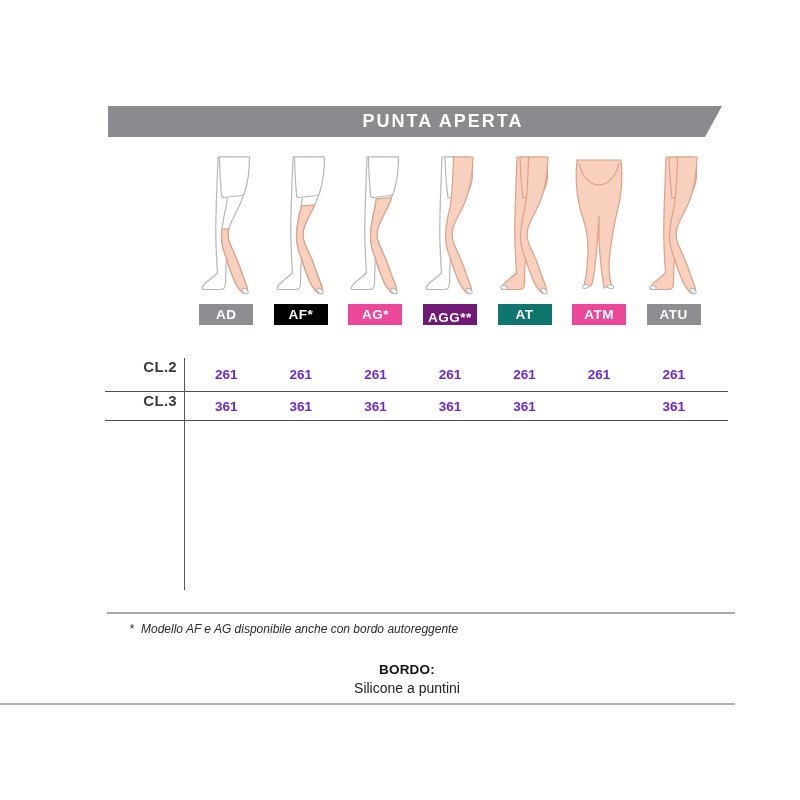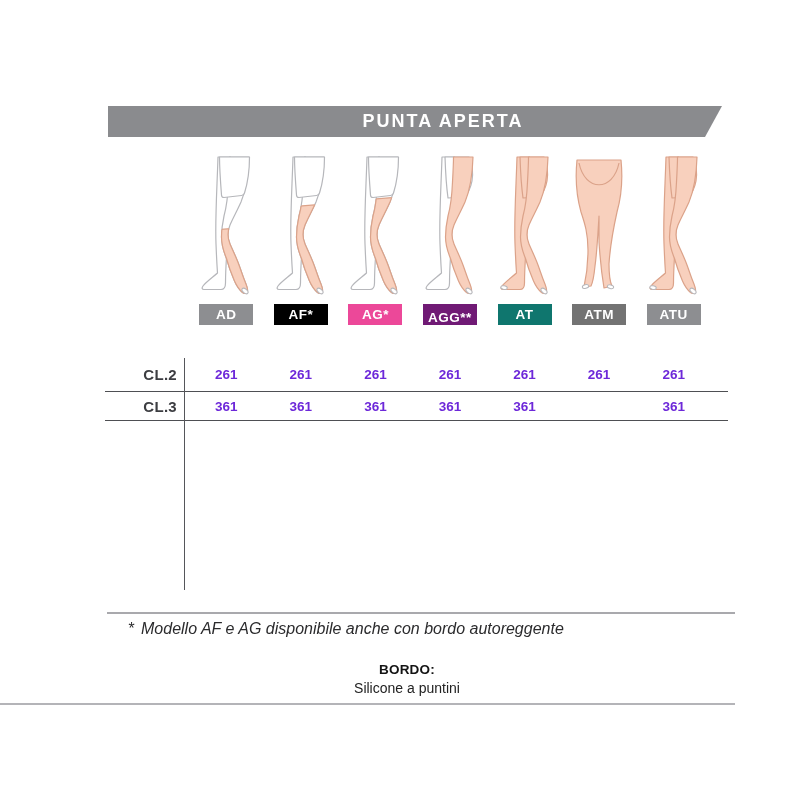--- a/index.html
+++ b/index.html
@@ -16,33 +16,33 @@
   
   .models-row{position:absolute;left:189px;top:154px;width:522px;display:flex;}
   .model-column{width:74.57px;display:flex;flex-direction:column;align-items:center;}
   .model-figure{width:70px;height:142px;display:block;}
   .model-label-box{margin-top:8px;min-width:54px;height:21px;box-sizing:border-box;
           display:flex;align-items:center;justify-content:center;
           color:#fff;font-weight:bold;font-size:13.5px;letter-spacing:0.5px;}
 
   
   .spec-table{position:absolute;left:105px;top:358px;width:623px;}
-  .t-row{display:flex;align-items:center;}
+  .t-row{display:flex;}
   .t-row.b{border-bottom:1px solid #4e4f53;}
   .r1{height:33px;}  .r2{height:28px;}  .r3{height:40px;}
   .t-label{width:84px;box-sizing:border-box;padding-right:12px;text-align:right;
            font-weight:bold;font-size:15px;color:#3c3d41;letter-spacing:0.3px;}
   .t-cell{width:74.57px;display:flex;align-items:center;justify-content:center;
           font-weight:bold;font-size:13.5px;color:#6d28d9;}
   .v-line{position:absolute;left:184px;top:358px;width:1px;height:232px;background:#55565a;}
   .dot{width:21px;height:19px;border-radius:50%;}
 
   
   .sep{position:absolute;left:107px;top:612px;width:633px;height:2px;background:#a9a9ad;}
-  .footnotes{position:absolute;left:118px;top:619px;font-size:16px;font-style:italic;
+  .footnotes{position:absolute;left:118px;top:619px;font-size:12px;font-style:italic;
              color:#2b2b2d;line-height:20px;}
   .fn-line{white-space:nowrap;}
   .fn-marker{display:inline-block;width:16px;text-align:right;margin-right:7px;}
   .bordo{position:absolute;left:0;top:662px;width:814px;text-align:center;}
   .bordo-label{font-weight:bold;font-size:13.5px;color:#141414;letter-spacing:0.2px;}
   .bordo-value{font-size:14px;color:#222;margin-top:3px;}
   .bottom-line{position:absolute;left:0;top:703px;width:800px;height:2px;background:#b4b4b8;}
 </style>
 </head>
 <body>
@@ -146,21 +146,21 @@
           <span>AT</span>
         </div>
       </div>
       <div class="model-column">
         <svg class="model-figure" viewBox="0 0 70 142" xmlns="http://www.w3.org/2000/svg">
           <path d="M13,6 L57,6 C59,26 57,44 53,58 C49,76 46,94 45,110 C45,120 46,128 48,132 L40,134 C38,122 36,104 35,88 L35,62 C34,78 33,98 31,112 C30,122 29,128 27,132 L20,133 C22,124 24,110 24,96 C24,80 21,70 17,58 C13,44 11,26 13,6 Z" fill="#f8d0bd" stroke="#dba289" stroke-width="1.2" stroke-linejoin="round" stroke-linecap="round"></path>
           <path d="M15,9 C21,38 49,38 55,9" fill="none" stroke="#dba289" stroke-width="1.2"></path>
           <ellipse cx="21.5" cy="132.6" rx="3.2" ry="1.8" transform="rotate(-14 21.5 132.6)" fill="#fff" stroke="#b6b7bb" stroke-width="1"></ellipse>
           <ellipse cx="46.5" cy="132.8" rx="3.2" ry="1.8" transform="rotate(12 46.5 132.8)" fill="#fff" stroke="#b6b7bb" stroke-width="1"></ellipse>
         </svg>
-        <div class="model-label-box" style="background: #737373;">
+        <div class="model-label-box" style="background: #ec4899;">
           <span>ATM</span>
         </div>
       </div>
       <div class="model-column">
         <svg class="model-figure" viewBox="0 0 70 142" xmlns="http://www.w3.org/2000/svg">
           <path d="M27,3 C26,35 24,65 25,90 C25.5,103 26,112 26.5,119 C22,123 15,128 12,132 C10.5,134 11,135.5 13,135.5 L30,135.5 C33,135.5 34.5,133 34.5,129 C34.5,122 35,110 36,95 C37.5,70 39,35 39.5,3 Z" fill="#f8d0bd" stroke="#dba289" stroke-width="1.2" stroke-linejoin="round" stroke-linecap="round"></path>
           <path d="M30,3 L54,3 C57,10 58.5,18 57,27 C55.5,35 52.5,40 49,43 L33,44 C31.5,33 30.5,18 30,3 Z" fill="#f8d0bd" stroke="#dba289" stroke-width="1.2" stroke-linejoin="round" stroke-linecap="round"></path>
           <path d="M40,3 L58,3 C57.5,20 55,36 50,48 C46,57 42,64 39,71 C36.5,77 36.5,84 39,90 C42,97 45.5,104 48,111 C50,116.5 51.5,121 53,125 C55,130 57,134 56.5,137 C56,139.5 53.5,140 51.5,138.5 C48.5,136 45.5,131.5 43.5,127 C40.5,120 37.5,112 35.5,104.5 C32,96 30.5,89 30.5,83 C30.5,76 31.5,69 33,62 C35.5,53 37,40 37.5,28 C38,19 38.5,10 38.5,3 Z" fill="#f8d0bd" stroke="#dba289" stroke-width="1.2" stroke-linejoin="round" stroke-linecap="round"></path>
           <ellipse cx="14" cy="133.6" rx="3.3" ry="1.8" transform="rotate(10 14 133.6)" fill="#fff" stroke="#b6b7bb" stroke-width="1"></ellipse>
           <ellipse cx="54" cy="137" rx="3.6" ry="2" transform="rotate(38 54 137)" fill="#fff" stroke="#b6b7bb" stroke-width="1"></ellipse>

